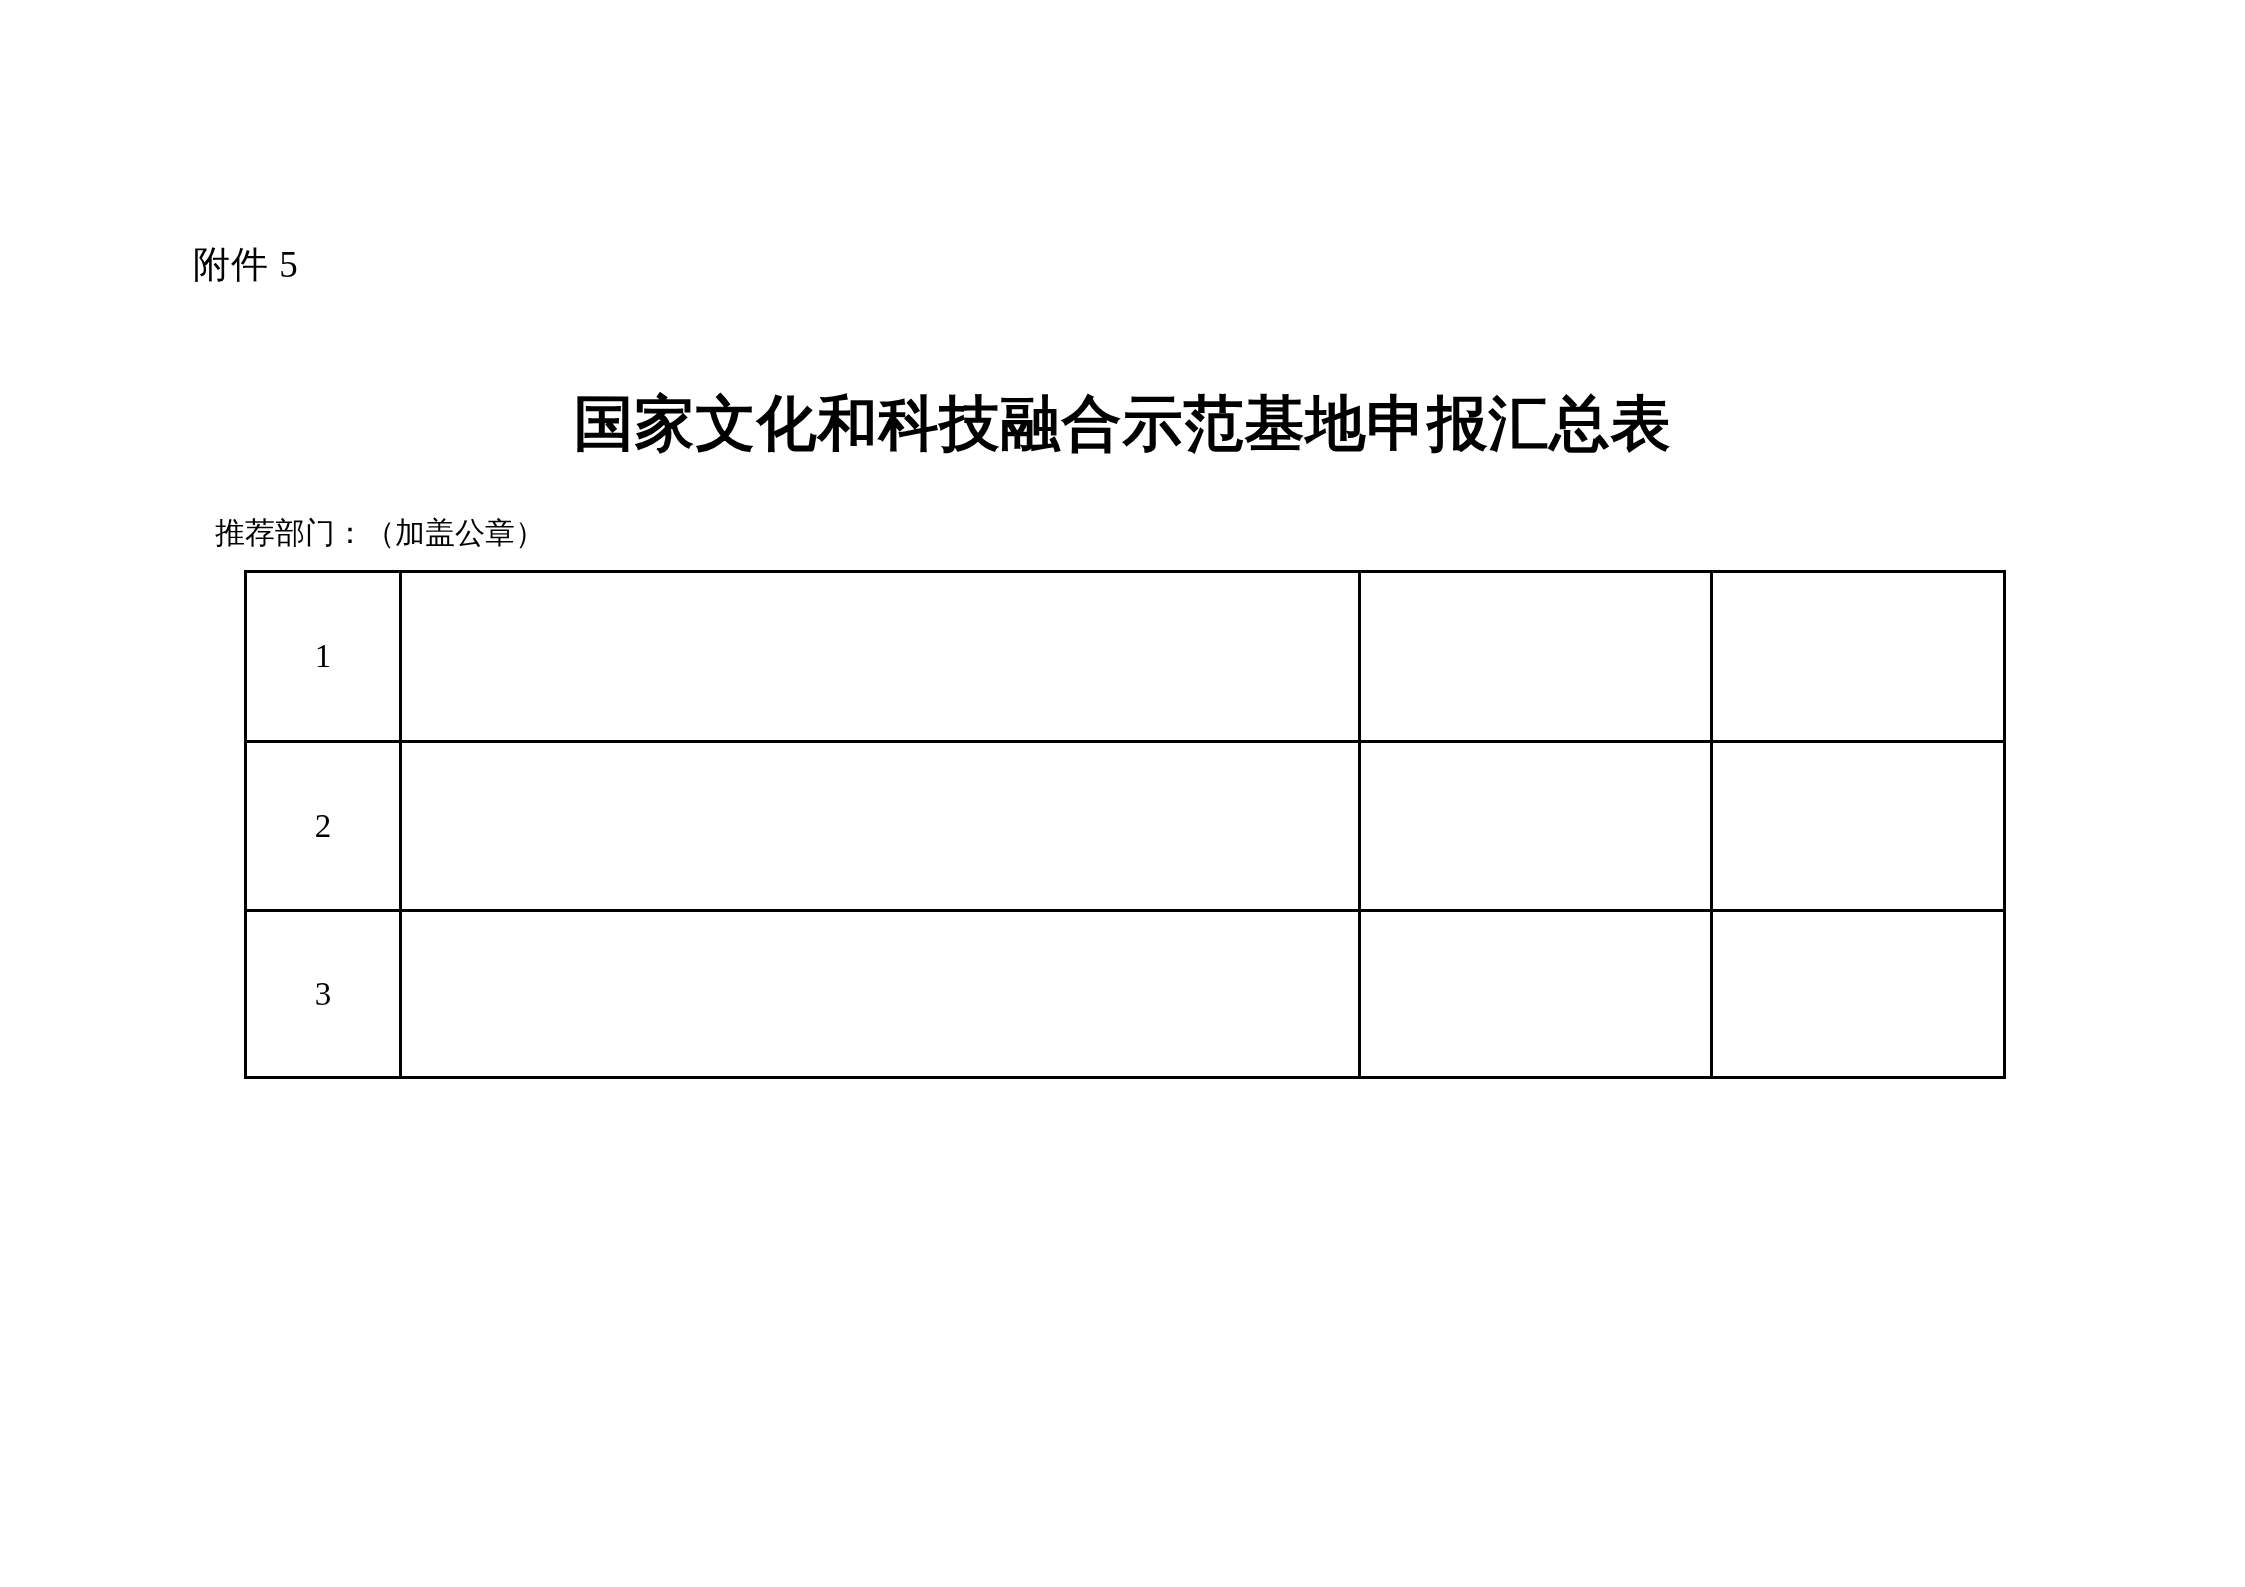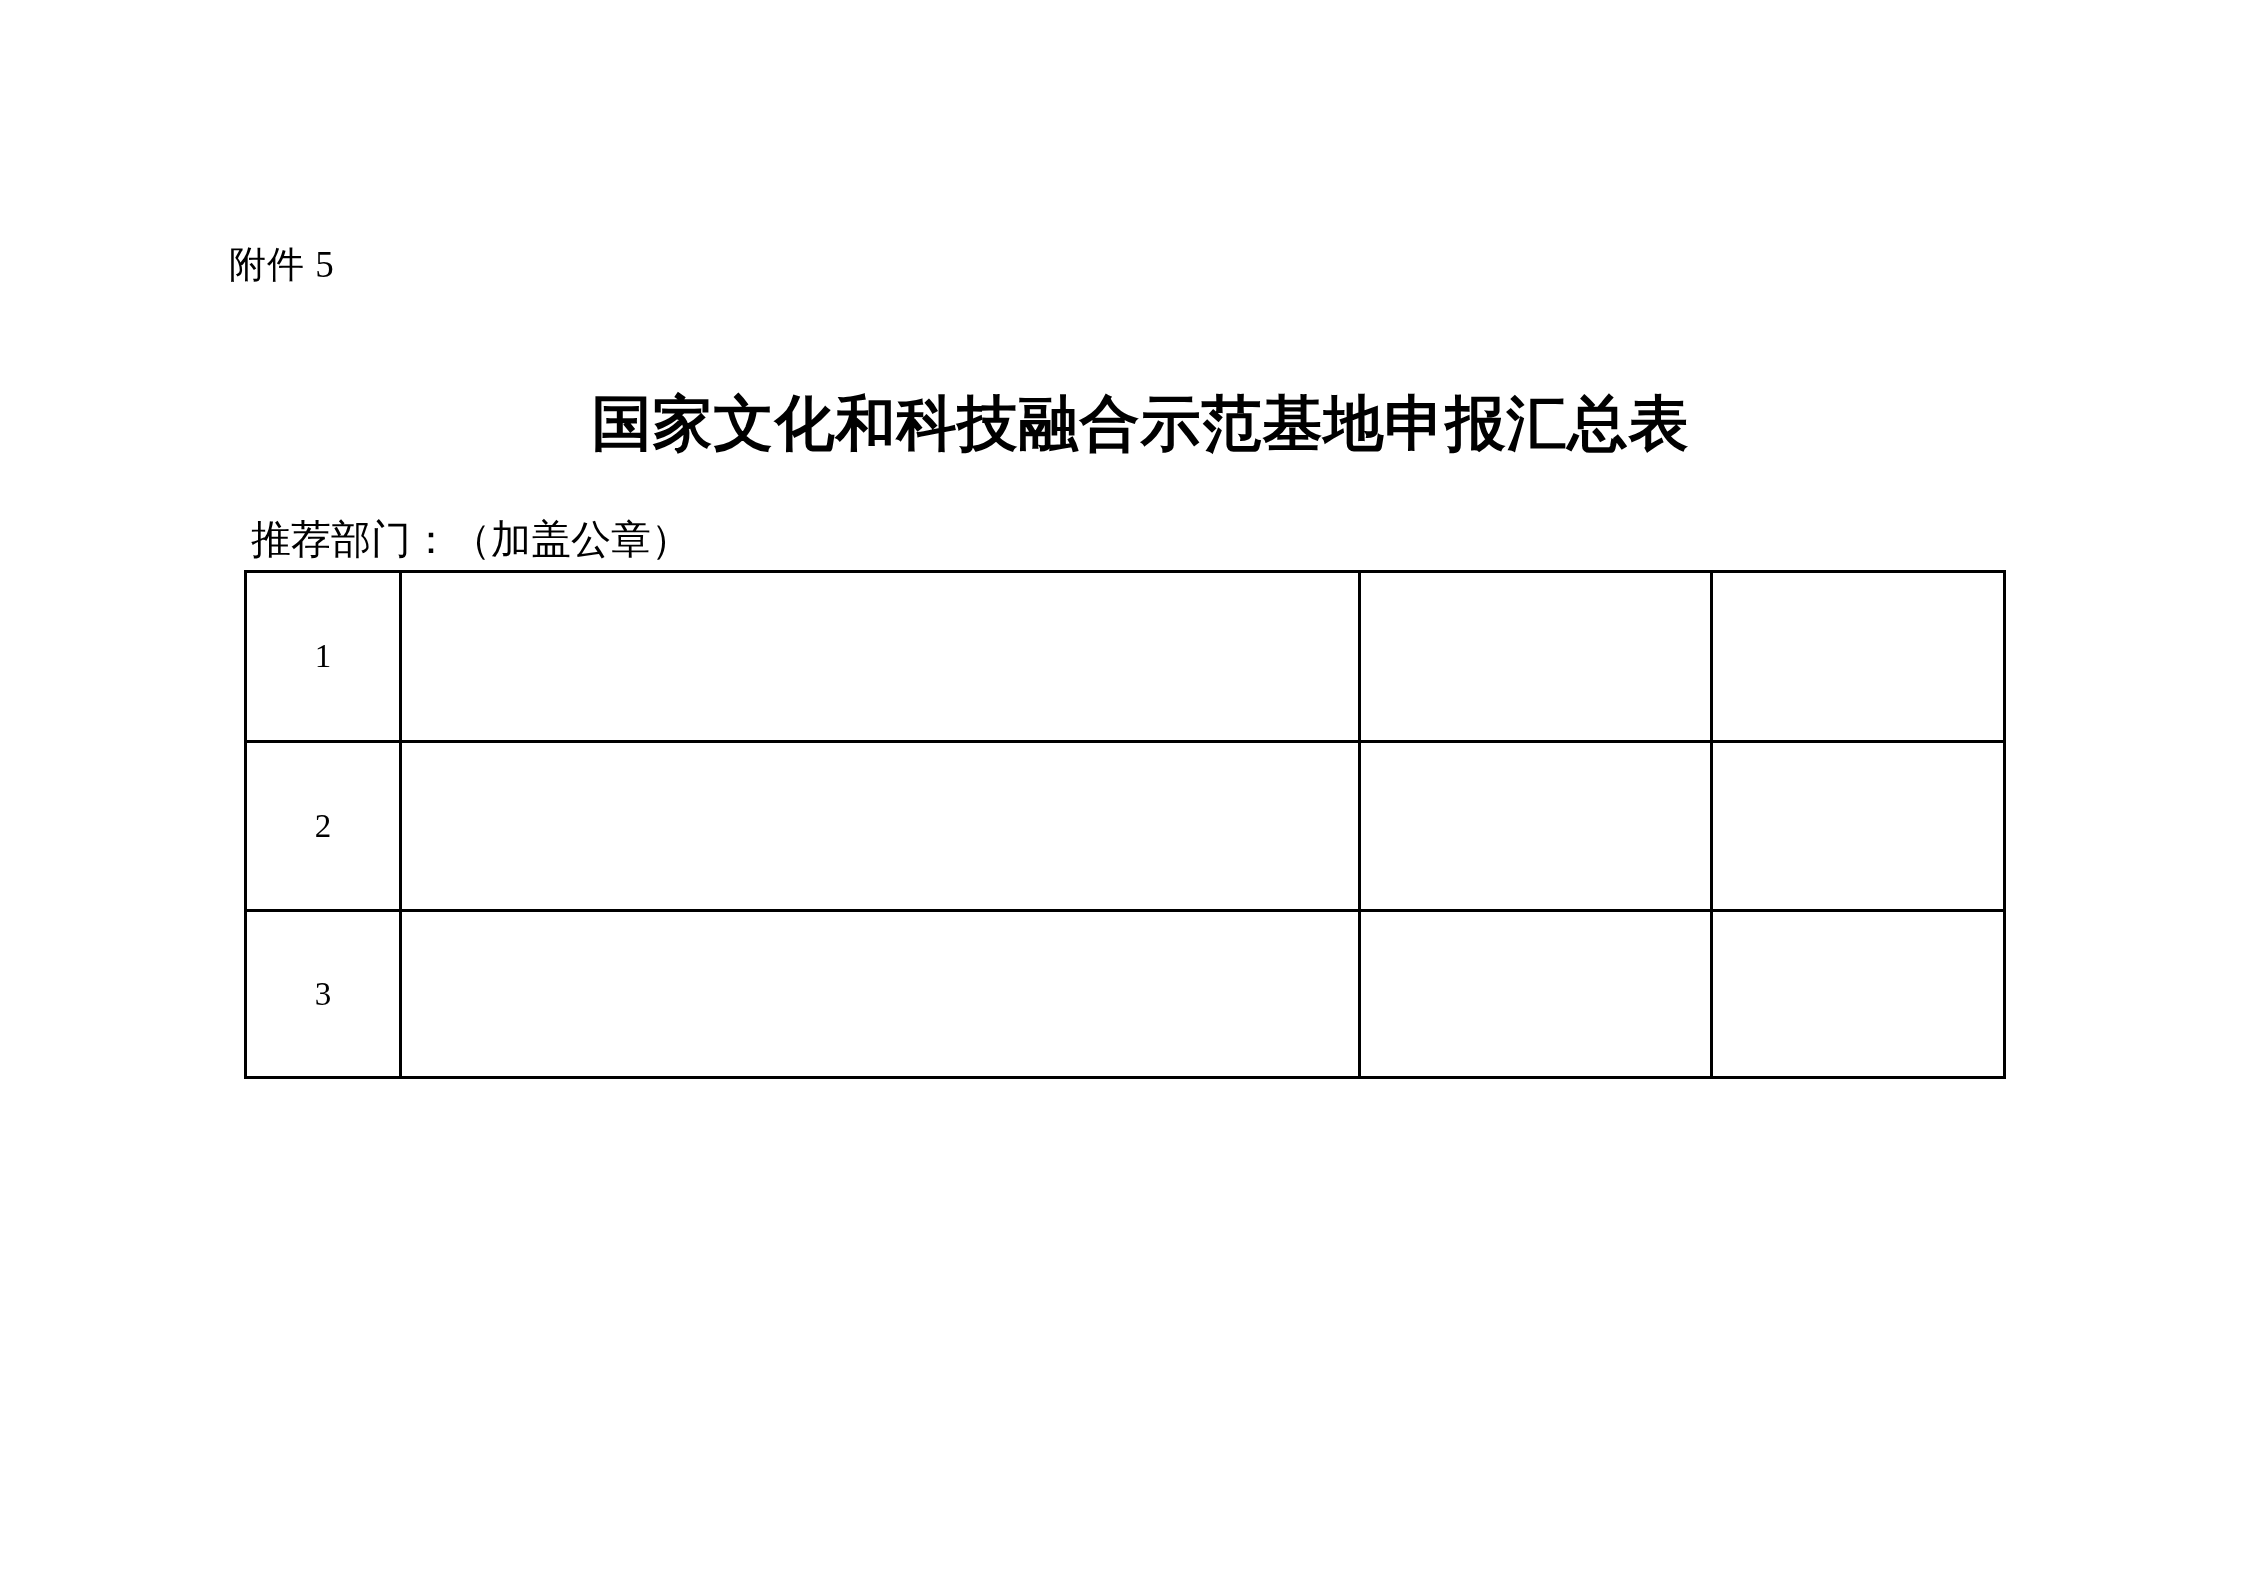--- a/index.html
+++ b/index.html
@@ -1,15 +1,15 @@
 <!DOCTYPE html>
 <html><head>
 <meta charset="utf-8">
 <style>
-  * { box-sizing: border-box; padding-left: 36px; }
+  * { box-sizing: border-box; }
   html, body {
     margin: 0;
     padding: 0;
     background: #ffffff;
   }
   .page {
     position: relative;
     width: 2245px;
     height: 1587px;
     background: #ffffff;
@@ -36,21 +36,21 @@
     font-size: 60px;
     font-weight: bold;
     letter-spacing: 1px;
     line-height: 1.2;
     font-family: "Liberation Serif", serif;
   }
   .dept-line {
     position: absolute;
     left: 215px;
     top: 512px;
-    font-size: 40px;
+    font-size: 30px;
     line-height: 1.4;
   }
   table.summary-table {
     position: absolute;
     left: 244px;
     top: 570px;
     width: 1759px;
     border-collapse: collapse;
     table-layout: fixed;
     background: #ffffff;

